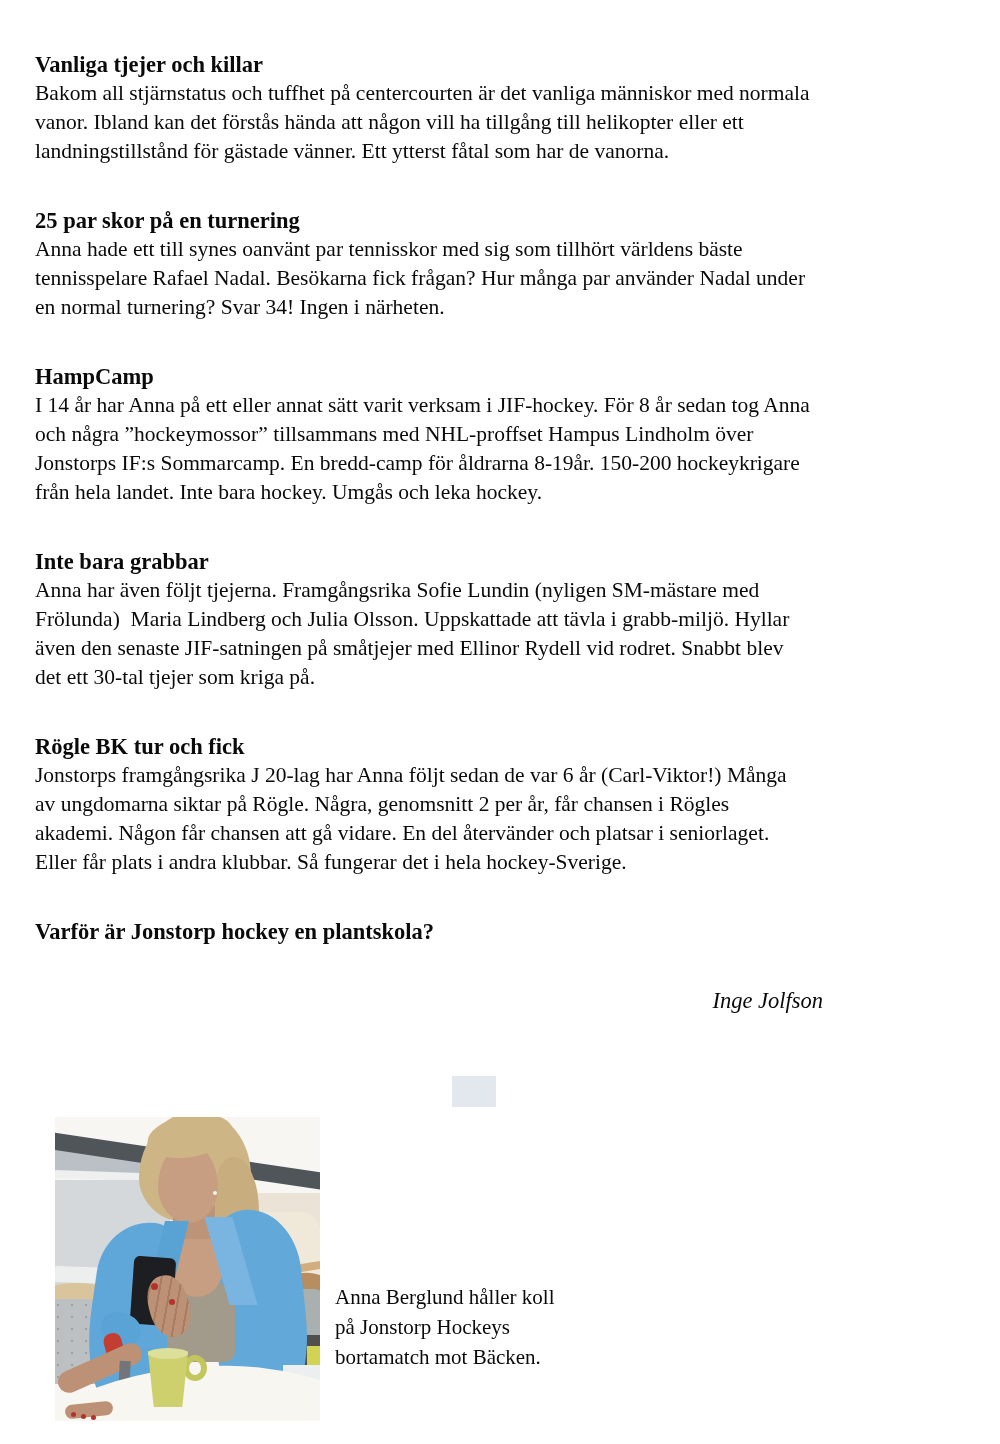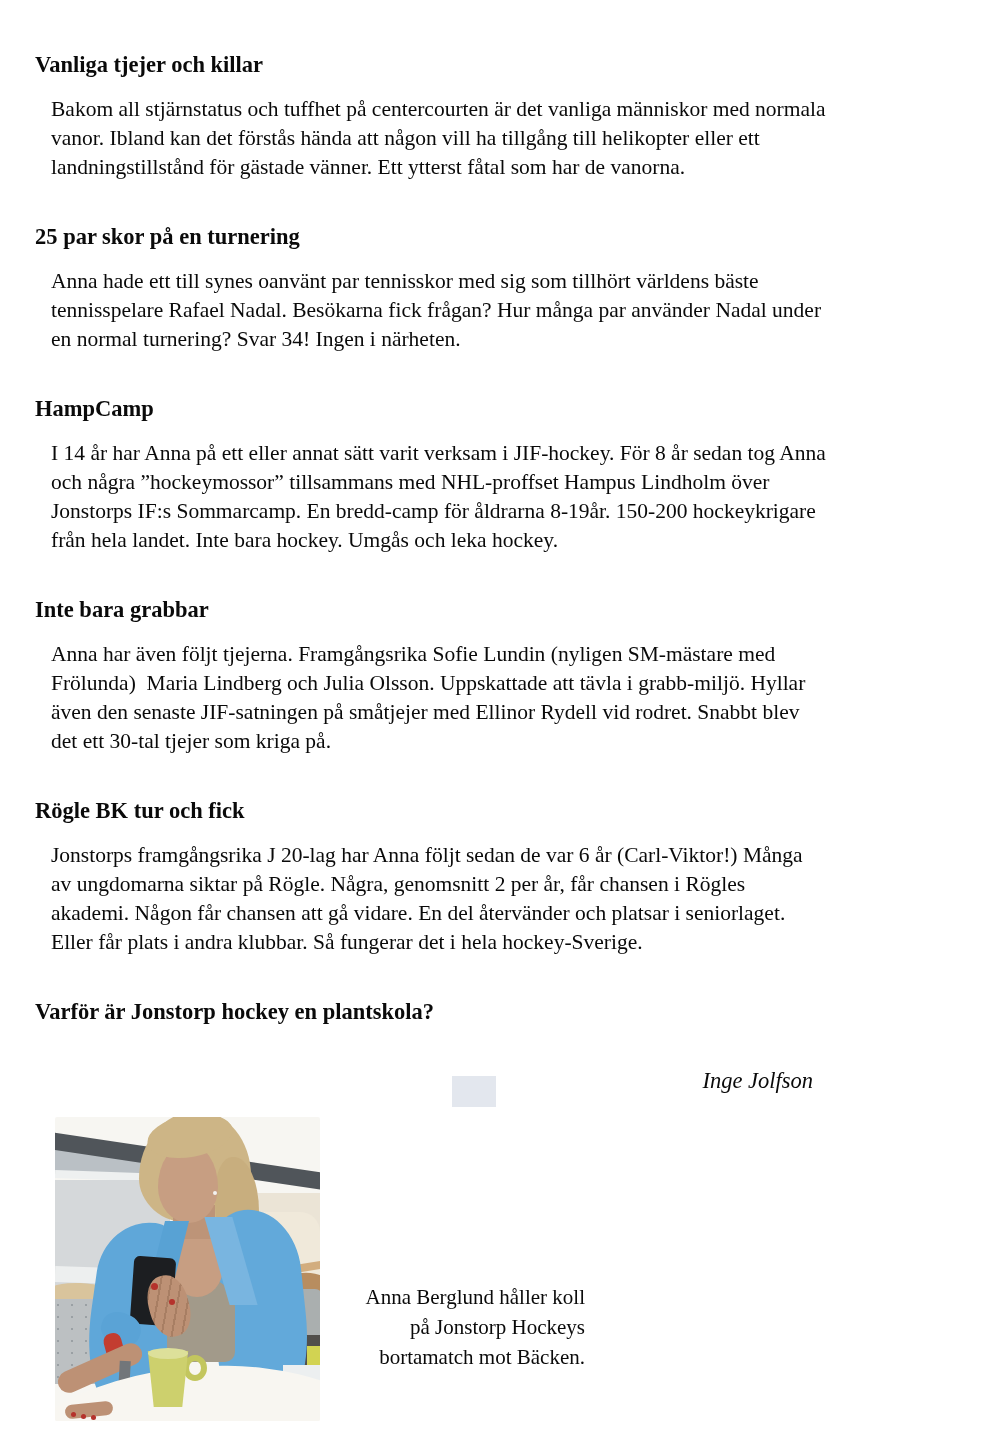--- a/index.html
+++ b/index.html
@@ -3,40 +3,40 @@
 <meta charset="utf-8">
 <style>
   html, body { margin: 0; padding: 0; background: #ffffff; }
   body {
     width: 1000px; height: 1444px;
     position: relative;
     font-family: "Liberation Serif", serif;
     color: #0a0a0a;
     overflow: hidden;
   }
-  .content { padding: 50px 35px 0 35px; }
+  .content { padding: 50px 25px 0 35px; }
   .section { margin: 0 0 40px 0; }
   .sec-heading {
     font-size: 22.5px; line-height: 29px; font-weight: bold; margin: 0;
   }
   .sec-body {
-    font-size: 21.5px; line-height: 29px; margin: 16px;
+    font-size: 21.5px; line-height: 29px; margin: 0;
     white-space: pre-line;
   }
   .byline {
     font-style: italic; font-size: 22.5px; line-height: 29px;
     margin: 12px; text-align: right; padding-right: 140px;
   }
   .stray-fragment {
     position: absolute; left: 452px; top: 1076px; width: 44px; height: 31px;
     background: #e3e7ee;
   }
   .caption {
     position: absolute; left: 335px; top: 1282px; width: 250px;
-    font-size: 21px; line-height: 30px; text-align: right;
+    font-size: 21px; line-height: 30px; text-align: left;
     white-space: pre-line; margin: 0;
   }
 
   
   .photo {
     position: absolute; left: 55px; top: 1117px; width: 265px; height: 304px;
     margin: 0; overflow: hidden; background: #f7f6f2; border-radius: 2px;
   }
   .ph { position: absolute; }
   .ph-strip-upper   { left: 0; top: 33px; width: 120px; height: 24px; background: #bac0c5; }

